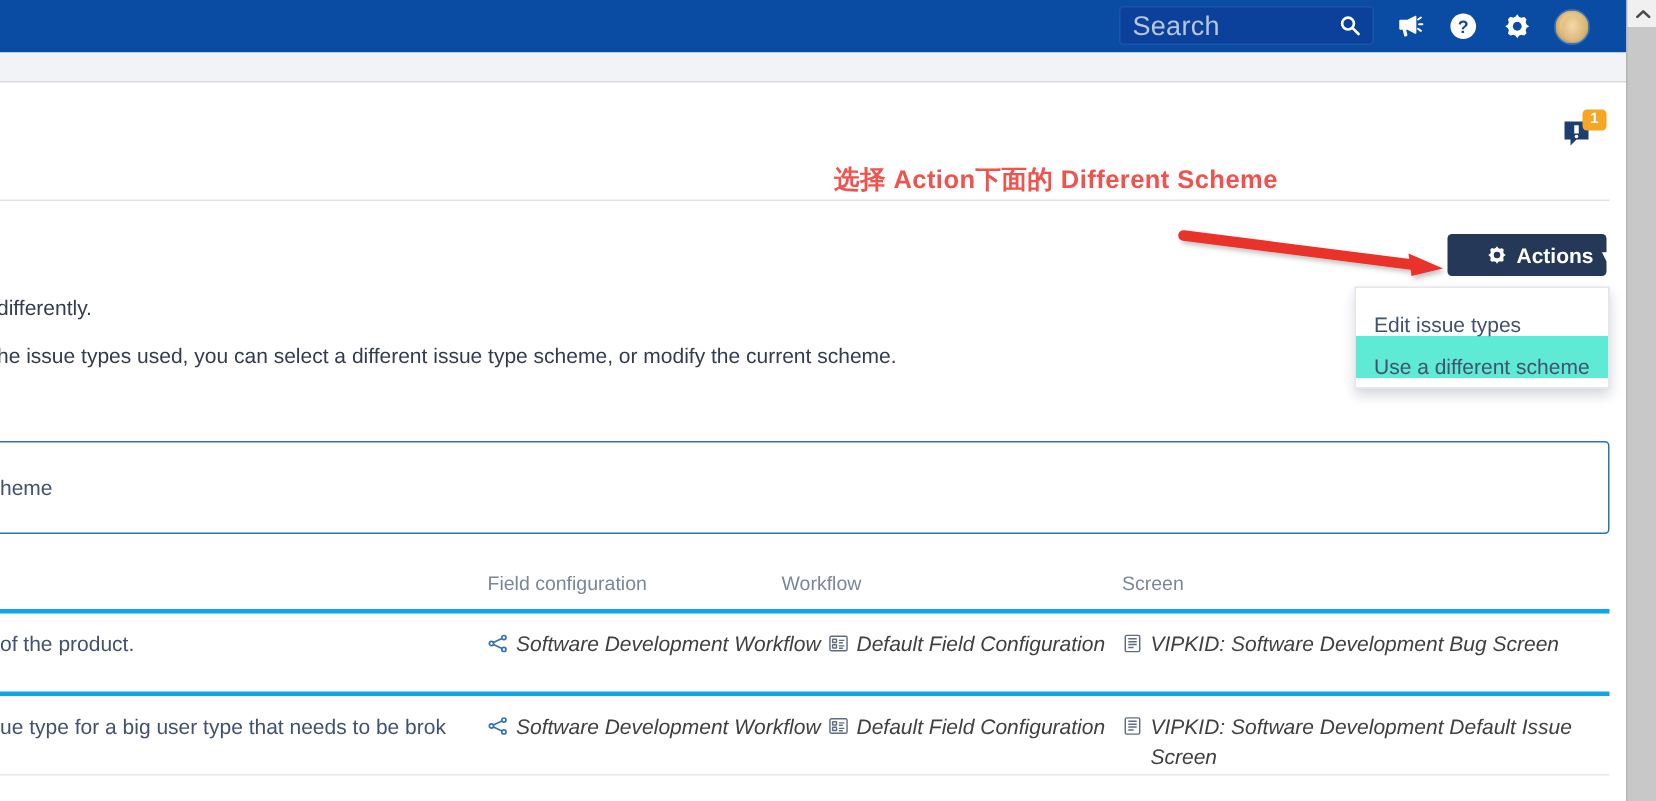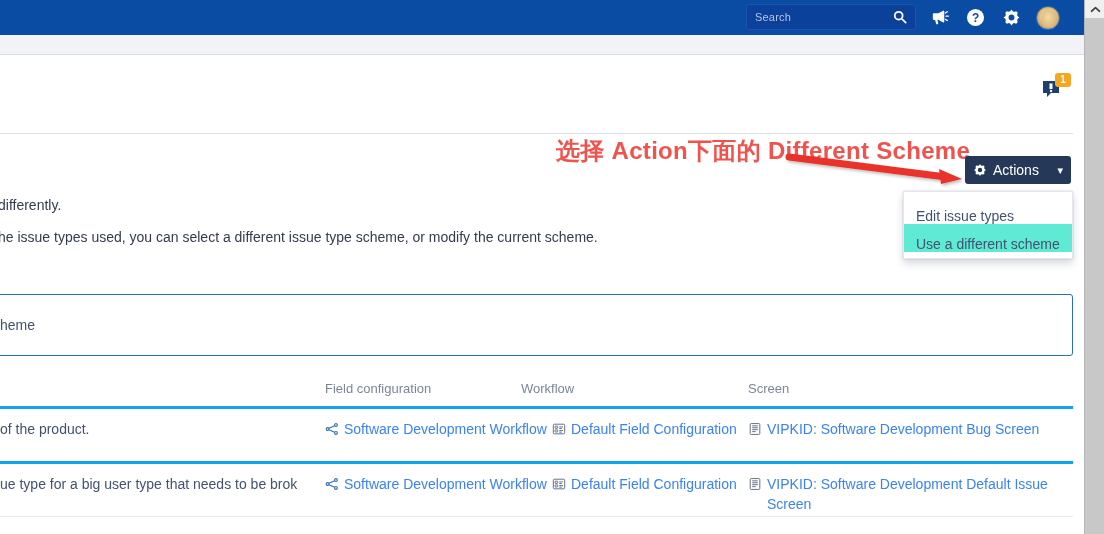--- a/index.html
+++ b/index.html
@@ -17,21 +17,21 @@
     background: #0747a6;
     background: #0a4ba4;
     display: flex; align-items: center; justify-content: flex-end;
   }
   .search-box {
     position: absolute; left: 746px; top: 4px; width: 170px; height: 26px;
     background: #0c419b; border: 1px solid #1a54ad; border-radius: 3px;
     display: flex; align-items: center; padding: 0 8px;
   }
   .search-input-text {
-    flex: 1; color: #b6c6e0; font-size: 11px; letter-spacing: .2px;
+    flex: 1; color: #b6c6e0; font-size: 18px; letter-spacing: .2px;
     font-family: "Liberation Sans", sans-serif;
   }
   .search-icon { width: 14px; height: 14px; color: #ffffff; display:block; }
   .nav-icons { position: absolute; left: 928px; top: 0; height: 35px; display: flex; align-items: center; gap: 14px; }
   .nav-icon { width: 22px; height: 22px; display:flex; align-items:center; justify-content:center; color:#fff; }
   .nav-icon svg { display:block; }
   .avatar {
     width: 24px; height: 24px; border-radius: 50%;
     background: radial-gradient(circle at 50% 45%, #f6dfae 0%, #e8c98a 45%, #cf9f5e 70%, #6aa6de 72%, #3b7dbd 100%);
     border: 1px solid #2f73b5; position: relative; overflow: hidden;
@@ -54,41 +54,41 @@
   
   .notif-icon { position: absolute; left: 1037px; top: 73px; width: 34px; height: 32px; }
   .notif-badge {
     position: absolute; right: 0; top: 0; width: 16px; height: 14px; border-radius: 3px;
     background: #f5a623; color: #fff; font-size: 10px; font-weight: bold;
     display: flex; align-items: center; justify-content: center; line-height: 1;
   }
 
   
   .annot-text {
-    position: absolute; left: 556px; top: 135px;
-    color: #f0534e; font-size: 24px; font-weight: bold;
+    position: absolute; left: 556px; top: 108px;
+    color: #f0534e; font-size: 17px; font-weight: bold;
     font-family: "Liberation Sans", sans-serif; white-space: nowrap;
     letter-spacing: .3px;
   }
   .annot-arrow { position: absolute; left: 780px; top: 146px; width: 195px; height: 44px; pointer-events:none; }
 
   
   .hr-top { position: absolute; left: 0; top: 133px; width: 1073px; height: 1px; background: #dfe1e6; }
 
   
   .para { position: absolute; color: #333b4f; font-size: 14px; line-height: 18px; font-family: "Liberation Sans", sans-serif; }
   .para1 { left: -2px; top: 196px; }
   .para2 { left: -2px; top: 228px; }
 
   
   .actions-btn {
     position: absolute; left: 965px; top: 156px; width: 106px; height: 28px;
     background: #253858; border-radius: 3px; color: #ffffff;
-    display: flex; align-items: center; gap: 6px; padding: 0 8px;
-    font-size: 14px; cursor: pointer;
+    display: flex; align-items: center; gap: 6px; padding: 0 26px;
+    font-size: 14px; cursor: pointer; font-weight: bold;
   }
   .actions-btn .gear { width: 14px; height: 14px; display:block; }
   .actions-btn .caret { margin-left: auto; font-size: 11px; }
 
   
   .dropdown {
     position: absolute; left: 903px; top: 191px; width: 170px;
     background: #ffffff; border: 1px solid #e4e6ea;
     box-shadow: 0 4px 8px rgba(9,30,66,0.18), 0 0 1px rgba(9,30,66,0.28);
     padding: 4px 0 6px 0;
@@ -116,21 +116,21 @@
   }
   .col-desc { width: 325px; }
   .col-wf { width: 227px; }
   .col-fc { width: 196px; }
   .col-scr { width: 325px; }
   .tbl-row {
     display: flex; border-top: 3px solid #0ea5e9; min-height: 55px; padding-top: 10px;
   }
   .cell { font-size: 14px; line-height: 20px; }
   .cell.desc { color: #42526e; padding-right: 8px; }
-  .cell.link { color: #3b82f6; }
+  .cell.link { color: #404040; font-style: italic; }
   .linkwrap { display: flex; align-items: flex-start; gap: 5px; }
   .linkwrap .ico { flex: 0 0 auto; margin-top: 2px; }
   .linkwrap .txt { word-break: break-word; }
   .row-3-stub { border-top: 1px solid #e6e8eb; height: 18px; display: flex; padding-top: 12px; }
   .stub-mark { width: 14px; height: 2px; background: #6b778c; opacity: .55; }
 
   
   .scrollbar {
     position: absolute; right: 0; top: 0; width: 20px; height: 534px;
     background: #c8c8c8; border-left: 1px solid #b4b4b4;

